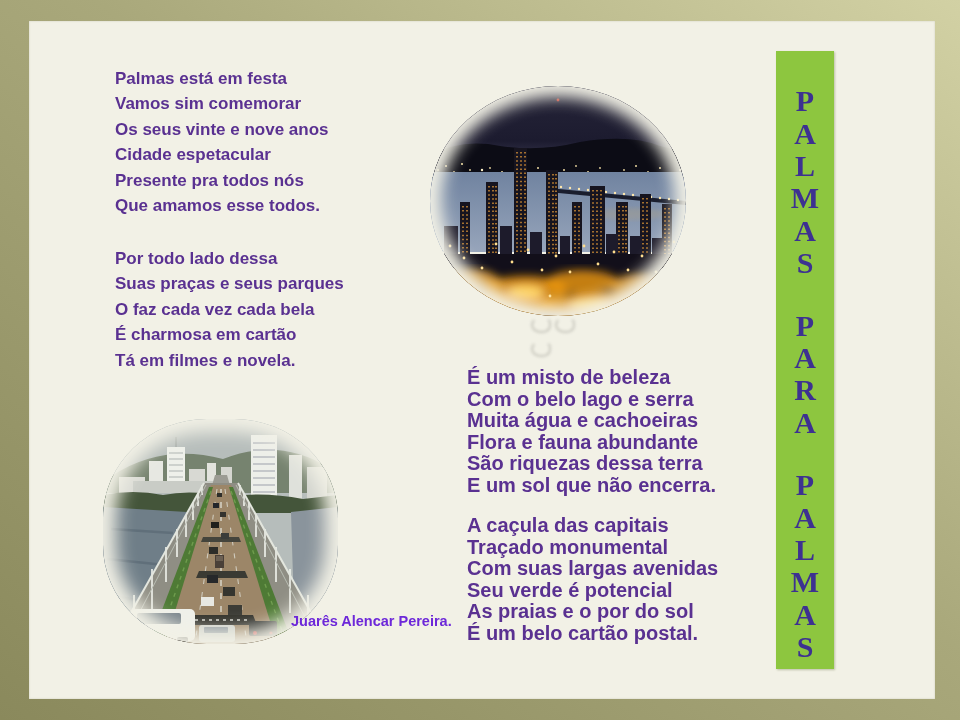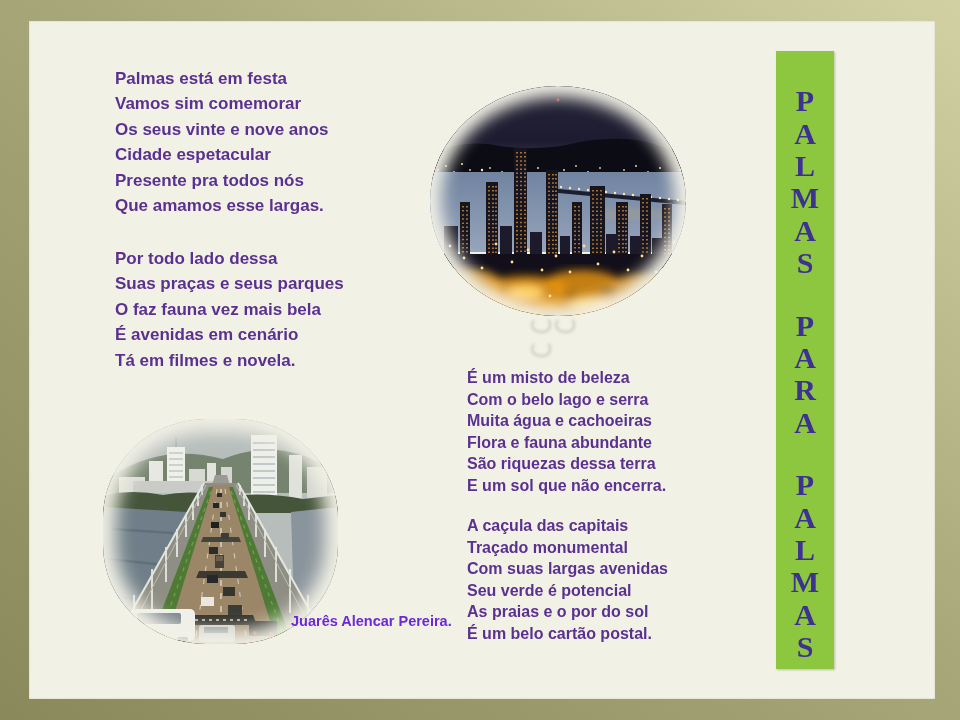--- a/index.html
+++ b/index.html
@@ -13,21 +13,21 @@
   }
   .content {
     position:absolute; left:29px; top:21px; right:25px; bottom:21px;
     background:#f2f1e6;
     box-shadow: inset 0 0 2px rgba(90,90,60,.25);
   }
   .stanza { position:absolute; color:#5a3191; font-weight:bold; white-space:nowrap; }
   .stanza-1, .stanza-2 { left:86px; font-size:17px; line-height:25.4px; }
   .stanza-1 { top:45px; }
   .stanza-2 { top:225px; }
-  .stanza-3, .stanza-4 { left:438px; font-size:16px; line-height:21.6px; }
+  .stanza-3, .stanza-4 { left:438px; font-size:20px; line-height:21.6px; }
   .stanza-3 { top:346px; }
   .stanza-4 { top:494px; }
   .attribution {
     position:absolute; left:262px; top:592px;
     color:#6d28d9; font-size:14.5px; font-weight:bold; white-space:nowrap;
   }
   .photo { position:absolute; overflow:hidden; }
   .photo::after {
     content:""; position:absolute; inset:0; border-radius:inherit;
     pointer-events:none;
@@ -69,28 +69,28 @@
 
 <div class="slide">
   <div class="content">
 
     <div class="stanza stanza-1">
       <div class="poem-line">Palmas está em festa</div>
       <div class="poem-line">Vamos sim comemorar</div>
       <div class="poem-line">Os seus vinte e nove anos</div>
       <div class="poem-line">Cidade espetacular</div>
       <div class="poem-line">Presente pra todos nós</div>
-      <div class="poem-line">Que amamos esse largas.</div>
+      <div class="poem-line">Que amamos esse todos.</div>
     </div>
 
     <div class="stanza stanza-2">
       <div class="poem-line">Por todo lado dessa</div>
       <div class="poem-line">Suas praças e seus parques</div>
-      <div class="poem-line">O faz fauna vez mais bela</div>
-      <div class="poem-line">É avenidas em cenário</div>
+      <div class="poem-line">O faz cada vez cada bela</div>
+      <div class="poem-line">É charmosa em cartão</div>
       <div class="poem-line">Tá em filmes e novela.</div>
     </div>
 
     <div class="stanza stanza-3">
       <div class="poem-line">É um misto de beleza</div>
       <div class="poem-line">Com o belo lago e serra</div>
       <div class="poem-line">Muita água e cachoeiras</div>
       <div class="poem-line">Flora e fauna abundante</div>
       <div class="poem-line">São riquezas dessa terra</div>
       <div class="poem-line">E um sol que não encerra.</div>

